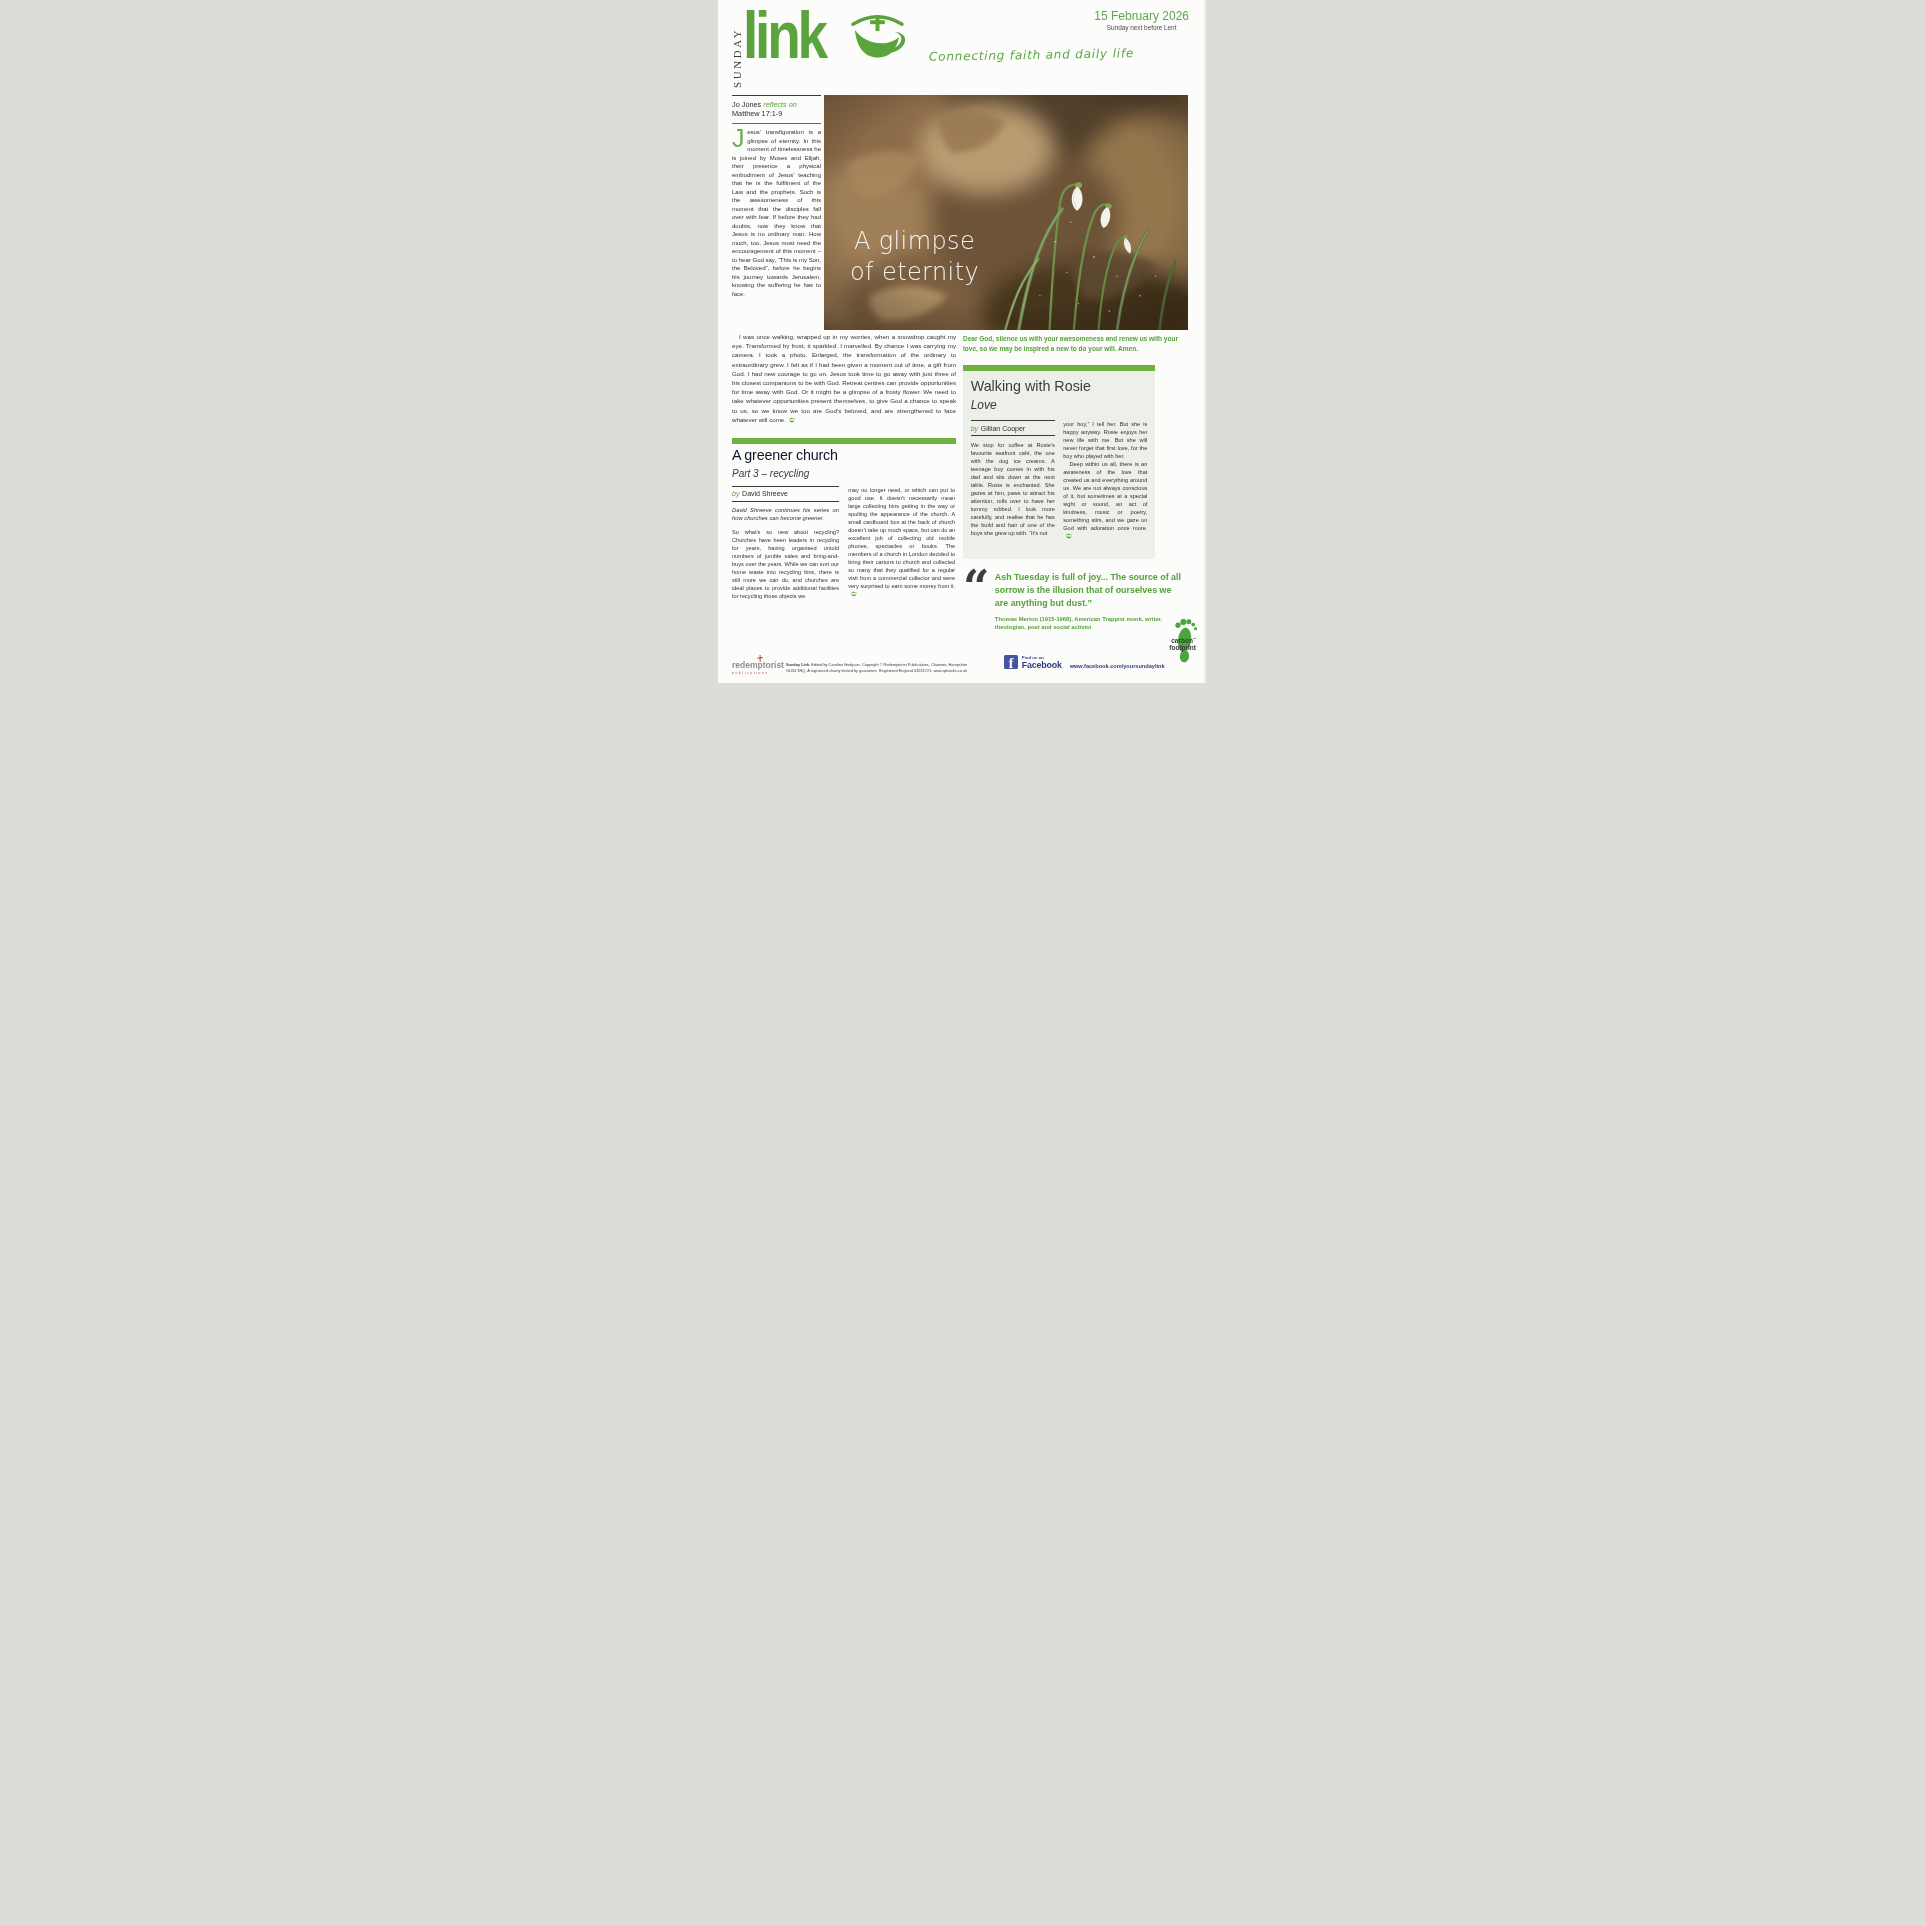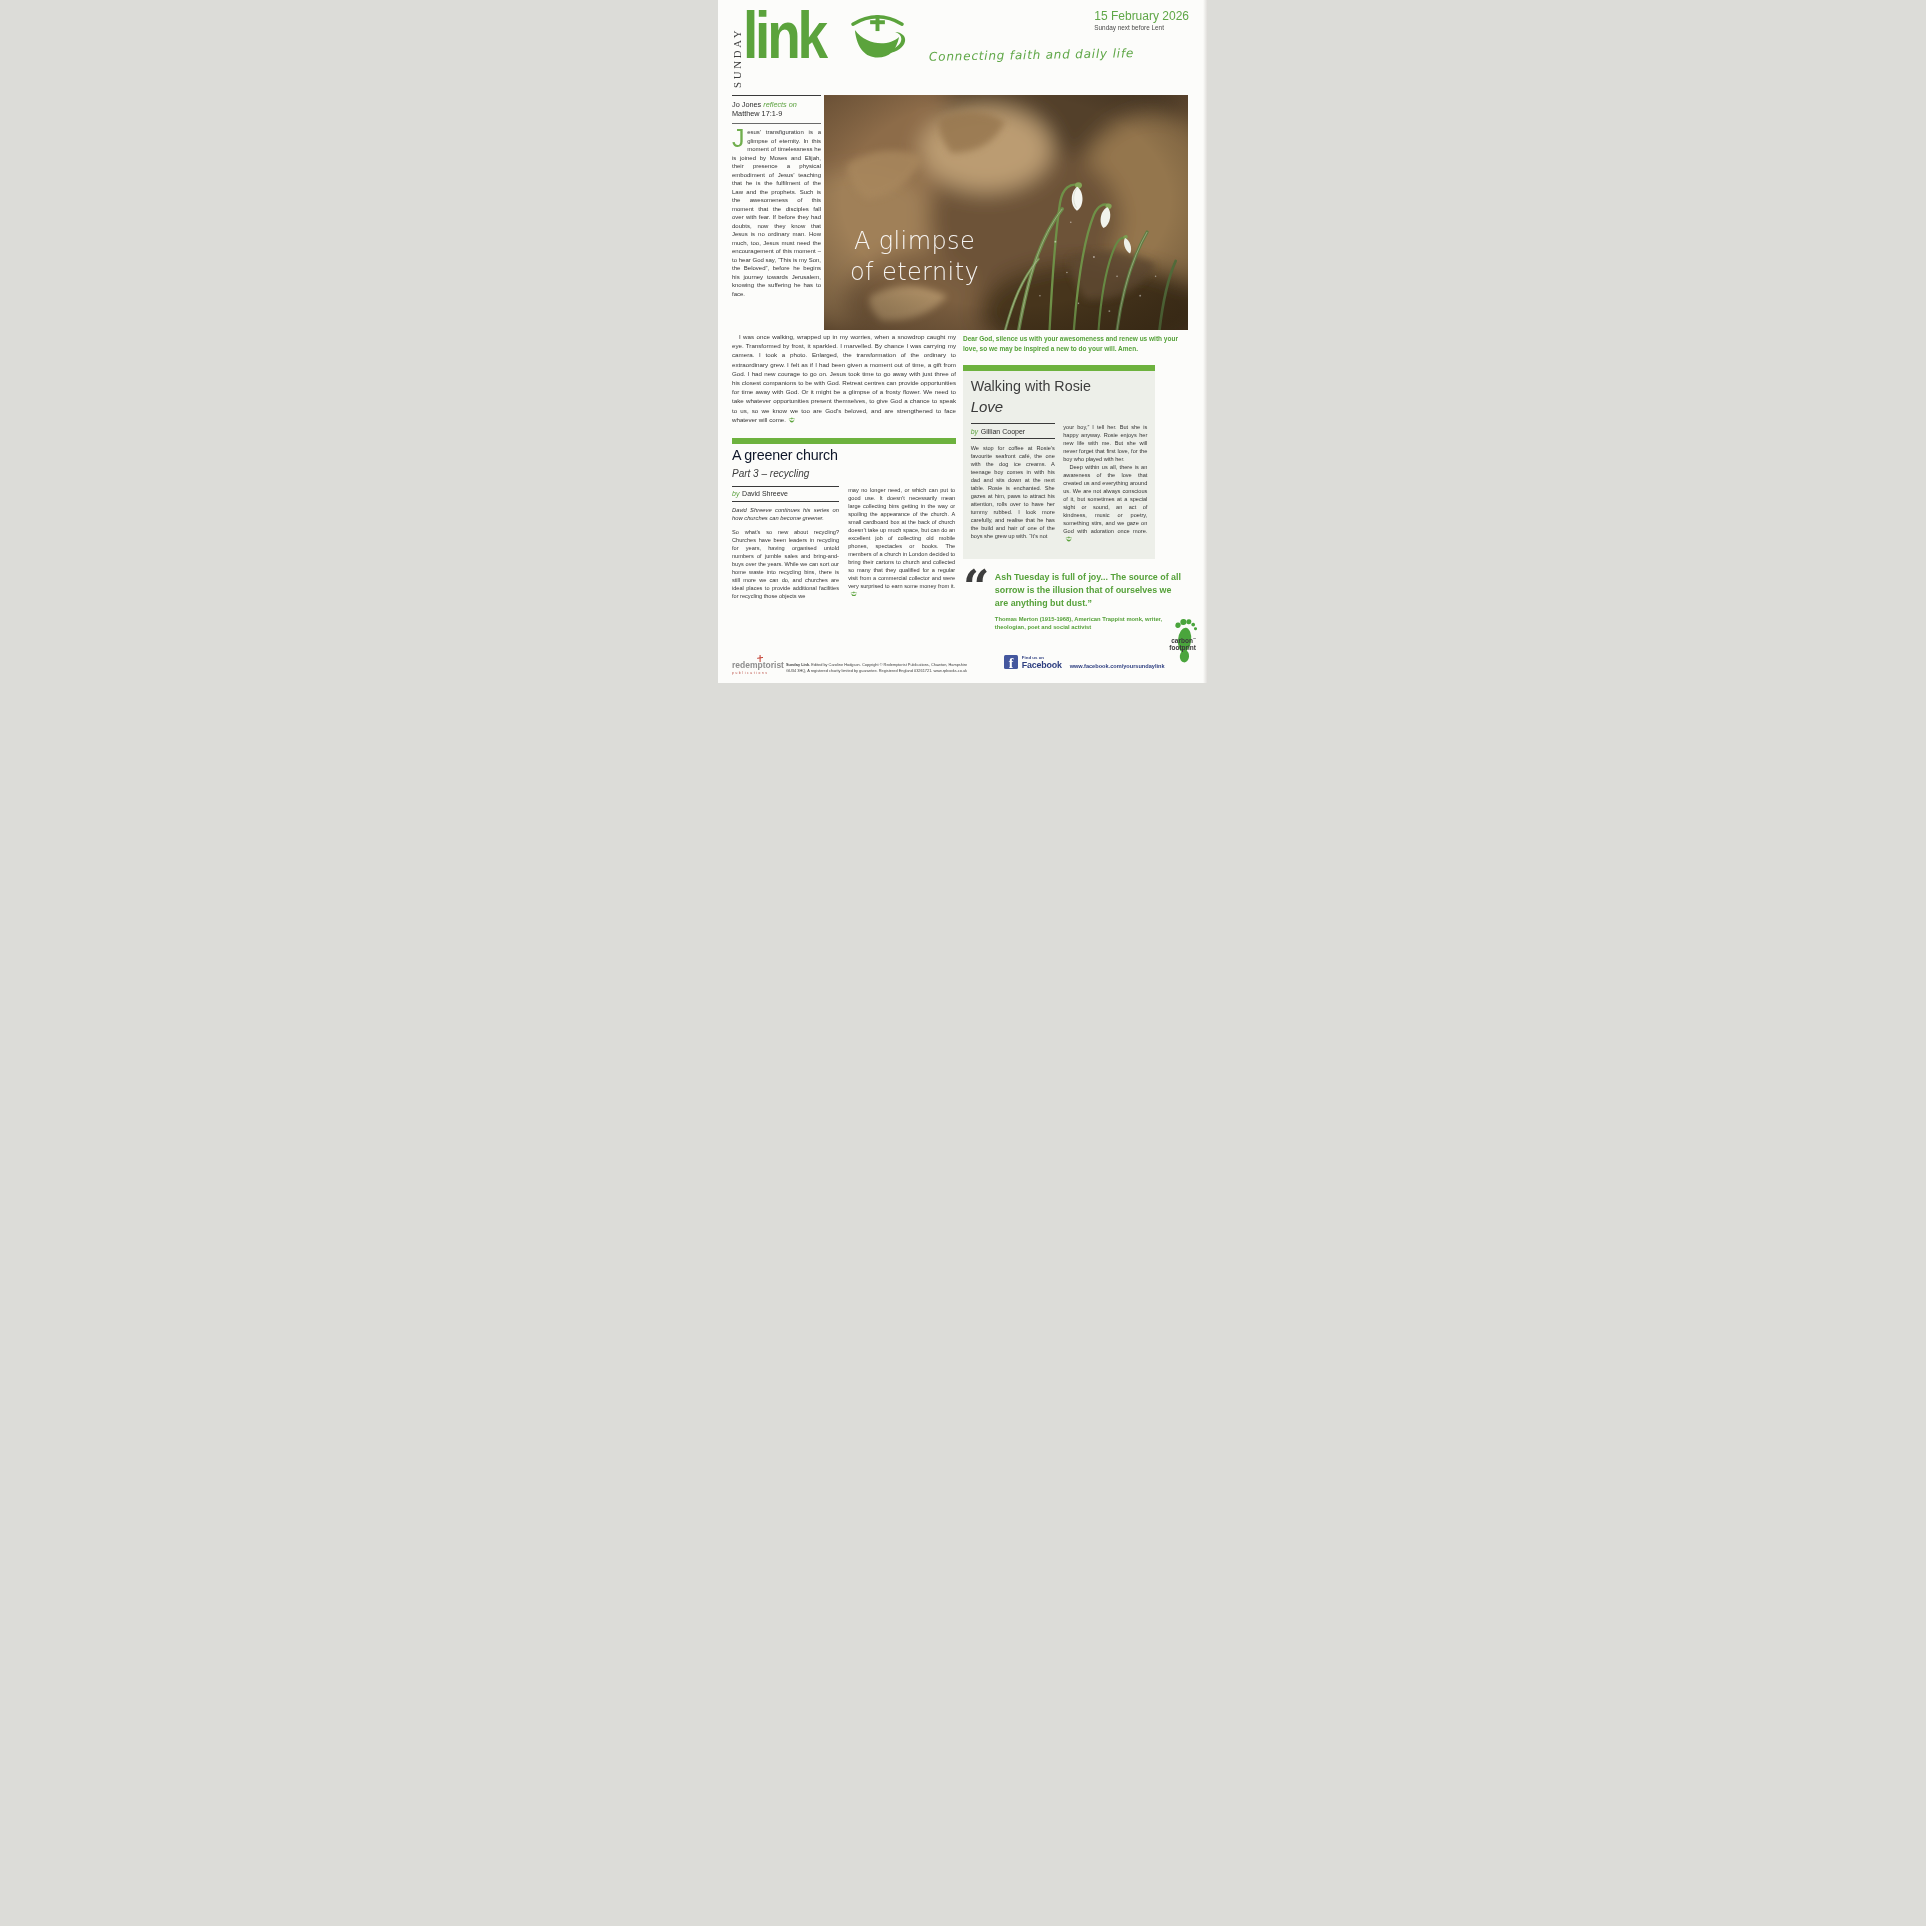--- a/index.html
+++ b/index.html
@@ -21,21 +21,21 @@
     writing-mode:vertical-rl; transform:rotate(180deg);
     font-family:"Liberation Serif", serif; font-size:10.8px; letter-spacing:2.7px; color:#3e3e3e;
   }
   .logo{ position:absolute; left:25px; top:3.9px; display:flex; align-items:flex-end; }
   .logo-text{
     display:inline-block; width:103px; white-space:nowrap;
     font-size:67px; font-weight:bold; color:#5ba33c; letter-spacing:-3.9px; line-height:.92;
     transform:scaleX(.82); transform-origin:left bottom;
   }
   .logo-cup{ width:59px; height:55px; margin-left:2.3px; margin-bottom:3.9px; }
-  .date-block{ position:absolute; right:19px; top:8.5px; text-align:left; }
+  .date-block{ position:absolute; right:19px; top:8.5px; text-align:center; }
   .date{ font-size:12px; color:#5fa747; }
   .lit{ font-size:6.4px; color:#4a4a4a; margin-top:1.5px; }
   .tagline{
     position:absolute; left:211px; top:48px;
     font-family:"DejaVu Sans", sans-serif; font-style:italic; letter-spacing:0.8px;
     font-size:12px; color:#5fa747; transform:rotate(-1deg);
   }
 
   
   .refl-col{ position:absolute; left:14px; top:95px; width:89px; }
@@ -74,21 +74,21 @@
   .byline{ font-size:7px; color:#2d2d2d; margin:3.5px 0; }
   .by-label{ color:#5ca23f; font-style:italic; margin-right:2.7px; }
   .intro{ font-size:5.8px; line-height:8px; font-style:italic; color:#333; margin:4.6px 0 5.4px; text-align:justify; }
   .gbody{ font-size:5.6px; line-height:8px; text-align:justify; color:#333; }
 
   
   .rosie{ position:absolute; left:245px; top:365px; width:192px; height:194px; background:#edefe9; }
   .rosie-bar{ height:5.8px; background:#6db23e; }
   .rosie-inner{ padding:7px 7.7px 0; }
   .rosie-title{ font-size:14.3px; color:#3d3d3d; }
-  .rosie-sub{ font-size:15px; font-style:italic; margin-top:4.6px; }
+  .rosie-sub{ font-size:12px; font-style:italic; margin-top:4.6px; }
   .rcols{ display:flex; gap:8.5px; margin-top:7.7px; }
   .rcol{ width:100px; }
   .rbody{ font-size:5.6px; line-height:8px; text-align:justify; color:#333; margin:0; }
   .rbody.p2{ text-indent:6.2px; }
 
   
   .quote{ position:absolute; left:245px; top:571px; width:224px; display:flex; gap:5.4px; }
   .qmark{ flex:0 0 auto; font-family:"DejaVu Serif", serif; font-weight:bold;
     font-size:46px; line-height:32px; color:#3d3d3d; }
   .qtext{ font-size:8.9px; line-height:13px; font-weight:bold; color:#55a139; }

